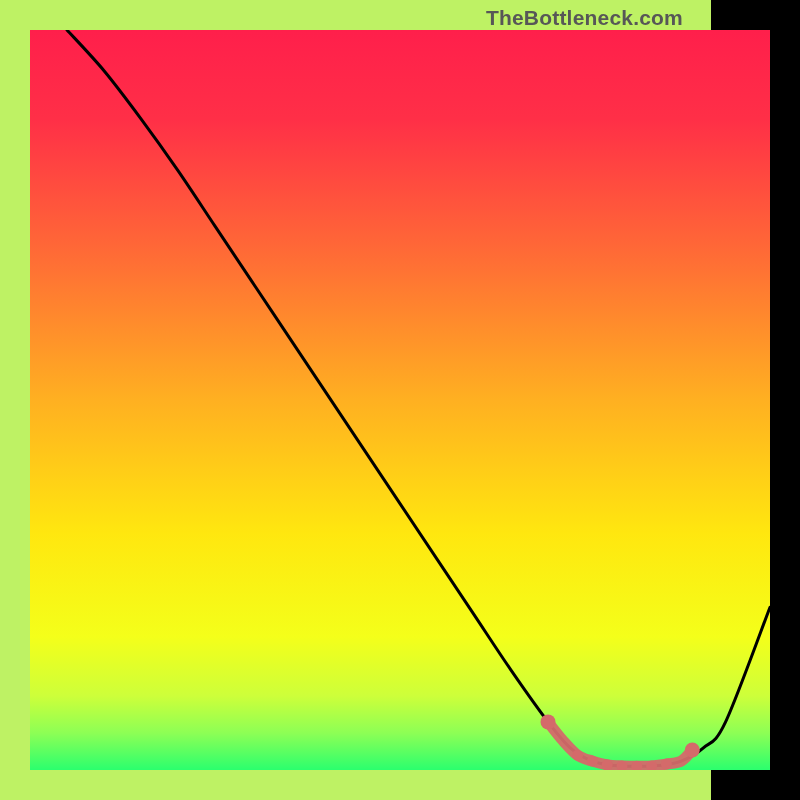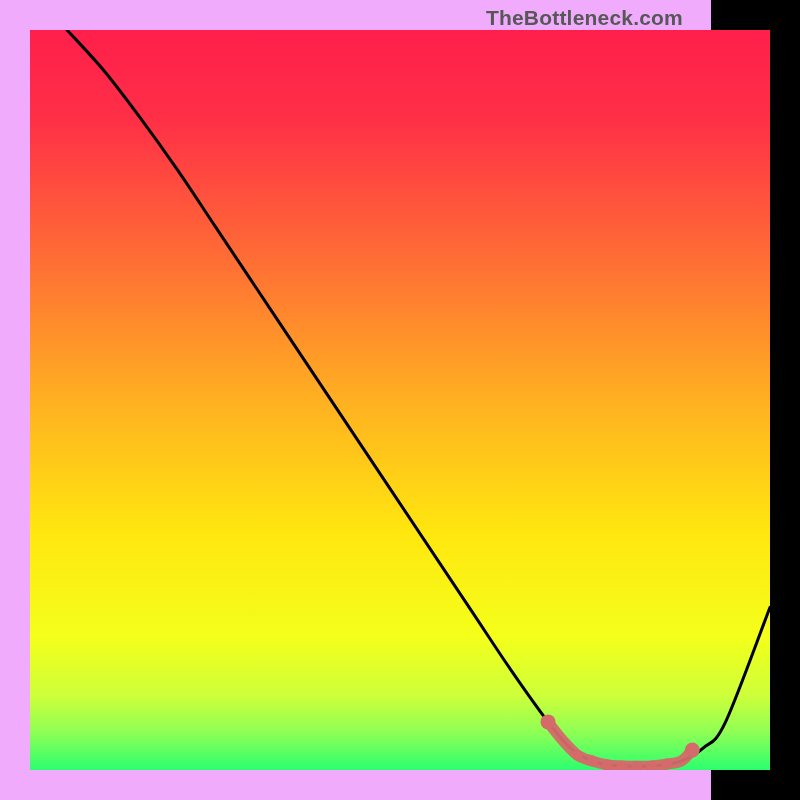--- a/index.html
+++ b/index.html
@@ -7,21 +7,21 @@
     padding: 0;
     width: 800px;
     height: 800px;
     background: #000;
     overflow: hidden;
   }
   .frame {
     position: relative;
     width: 711px;
     height: 800px;
-    background: #f0abfc;
+    background: #bef264;
   }
   .plot-area {
     position: absolute;
     left: 30px;
     top: 30px;
     width: 740px;
     height: 740px;
   }
   .watermark {
     position: absolute;

